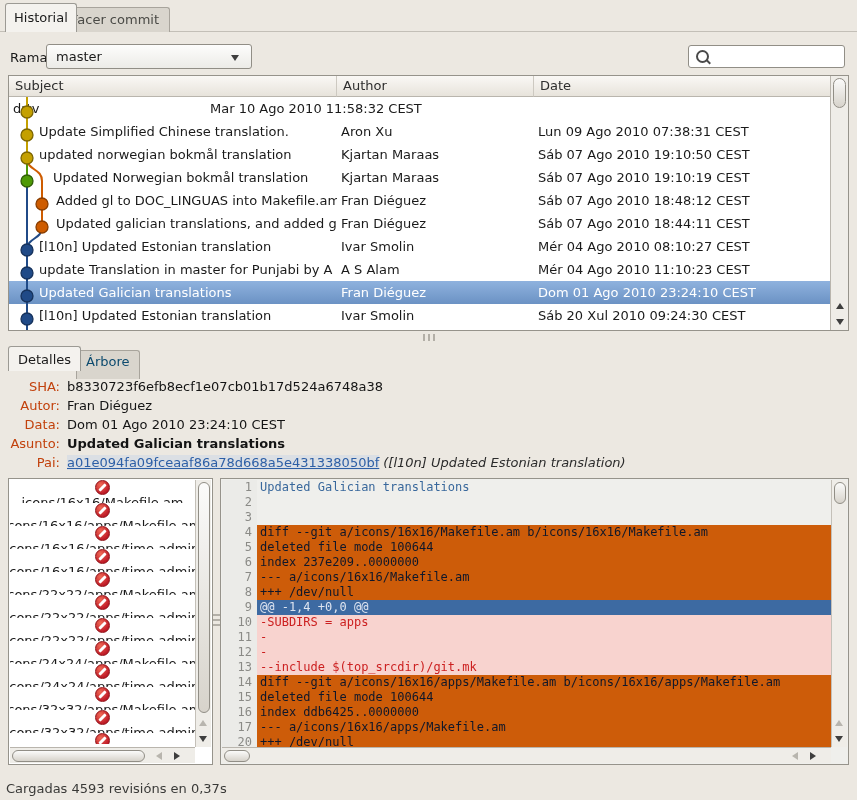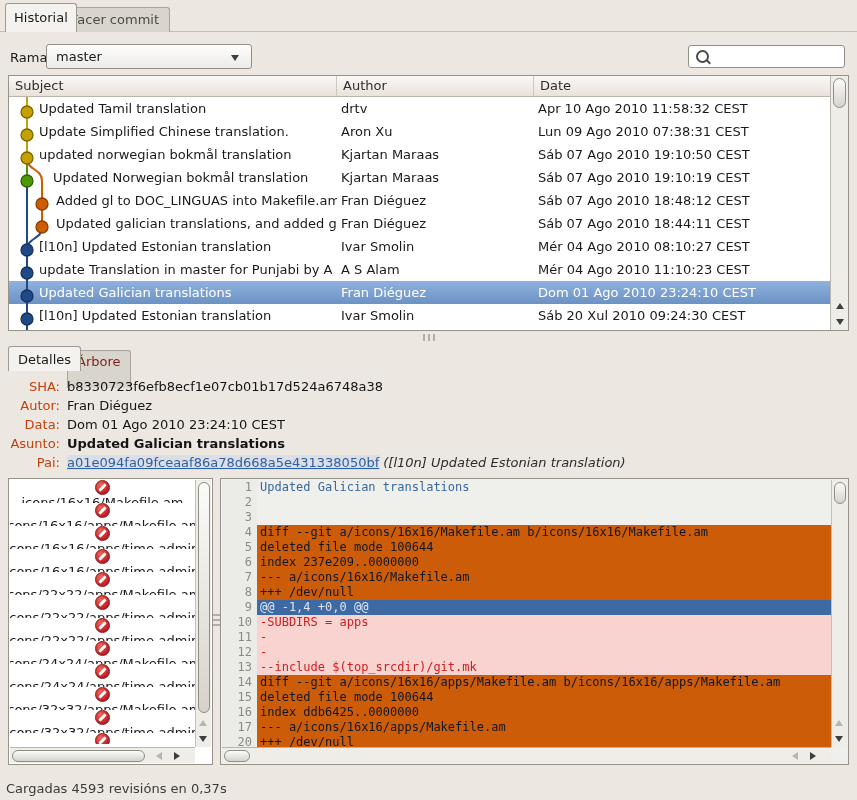--- a/index.html
+++ b/index.html
@@ -53,21 +53,21 @@
   .ct-sb .thumb{left:2px;top:2px;width:13px;height:30px;}
 
   
   .hgrip{position:absolute;left:421px;top:334px;width:16px;height:7px;display:flex;gap:3px;justify-content:center;}
   .hgrip i{width:2px;height:7px;background:#b3afa7;}
   .vgrip{position:absolute;left:213px;top:614px;width:7px;height:16px;display:flex;flex-direction:column;gap:3px;align-items:center;}
   .vgrip i{width:7px;height:2px;background:#b3afa7;}
 
   
   .dtab-active{position:absolute;left:8px;top:346px;height:25px;box-sizing:border-box;padding:5px 9px 0 9px;background:#f4f2ee;border:1px solid #9c9a94;border-bottom:none;border-radius:3px 3px 0 0;z-index:2;}
-  .dtab-inactive{position:absolute;left:67px;top:350px;height:38px;box-sizing:border-box;padding:3px 9px 0 9px;background:#d9d5cd;color:#7f1d1d;border:1px solid #a8a49c;border-bottom:none;border-radius:3px 3px 0 0;}
+  .dtab-inactive{position:absolute;left:76px;top:350px;height:29px;box-sizing:border-box;padding:3px 9px 0 9px;background:#d9d5cd;color:#0c4a6e;border:1px solid #a8a49c;border-bottom:none;border-radius:3px 3px 0 0;}
   .details{position:absolute;left:8px;top:377px;width:830px;}
   .drow{display:flex;height:19px;align-items:center;}
   .dlabel{width:52px;text-align:right;color:#c2410c;margin-right:7px;flex:none;}
   .dvalue{color:#141414;white-space:nowrap;}
   .dvalue.bold{font-weight:bold;}
   .plink{color:#2d5fa6;text-decoration:underline;background:#dbdfe4;cursor:pointer;}
   .pdesc{font-style:italic;color:#2b2b2b;margin-left:4px;}
 
   
   .fpanel{position:absolute;left:8px;top:478px;width:205px;height:287px;box-sizing:border-box;border:1px solid #96938b;background:#ffffff;}
@@ -127,23 +127,22 @@
   </div>
 
   <div class="ctable">
     <div class="chead">
       <div class="hc h-subj">Subject</div>
       <div class="hc h-auth">Author</div>
       <div class="hc h-date">Date</div>
     </div>
     <div class="cbody">
         <div class="crow">
-          <div class="c-subj indent0">Updated Tamil translation</div>
           <div class="c-auth">drtv</div>
-          <div class="c-date">Apr 10 Ago 2010 11:58:32 CEST</div>
+          <div class="c-date">Mar 10 Ago 2010 11:58:32 CEST</div>
         </div>
         <div class="crow">
           <div class="c-subj indent0">Update Simplified Chinese translation.</div>
           <div class="c-auth">Aron Xu</div>
           <div class="c-date">Lun 09 Ago 2010 07:38:31 CEST</div>
         </div>
         <div class="crow">
           <div class="c-subj indent0">updated norwegian bokmål translation</div>
           <div class="c-auth">Kjartan Maraas</div>
           <div class="c-date">Sáb 07 Ago 2010 19:10:50 CEST</div>

